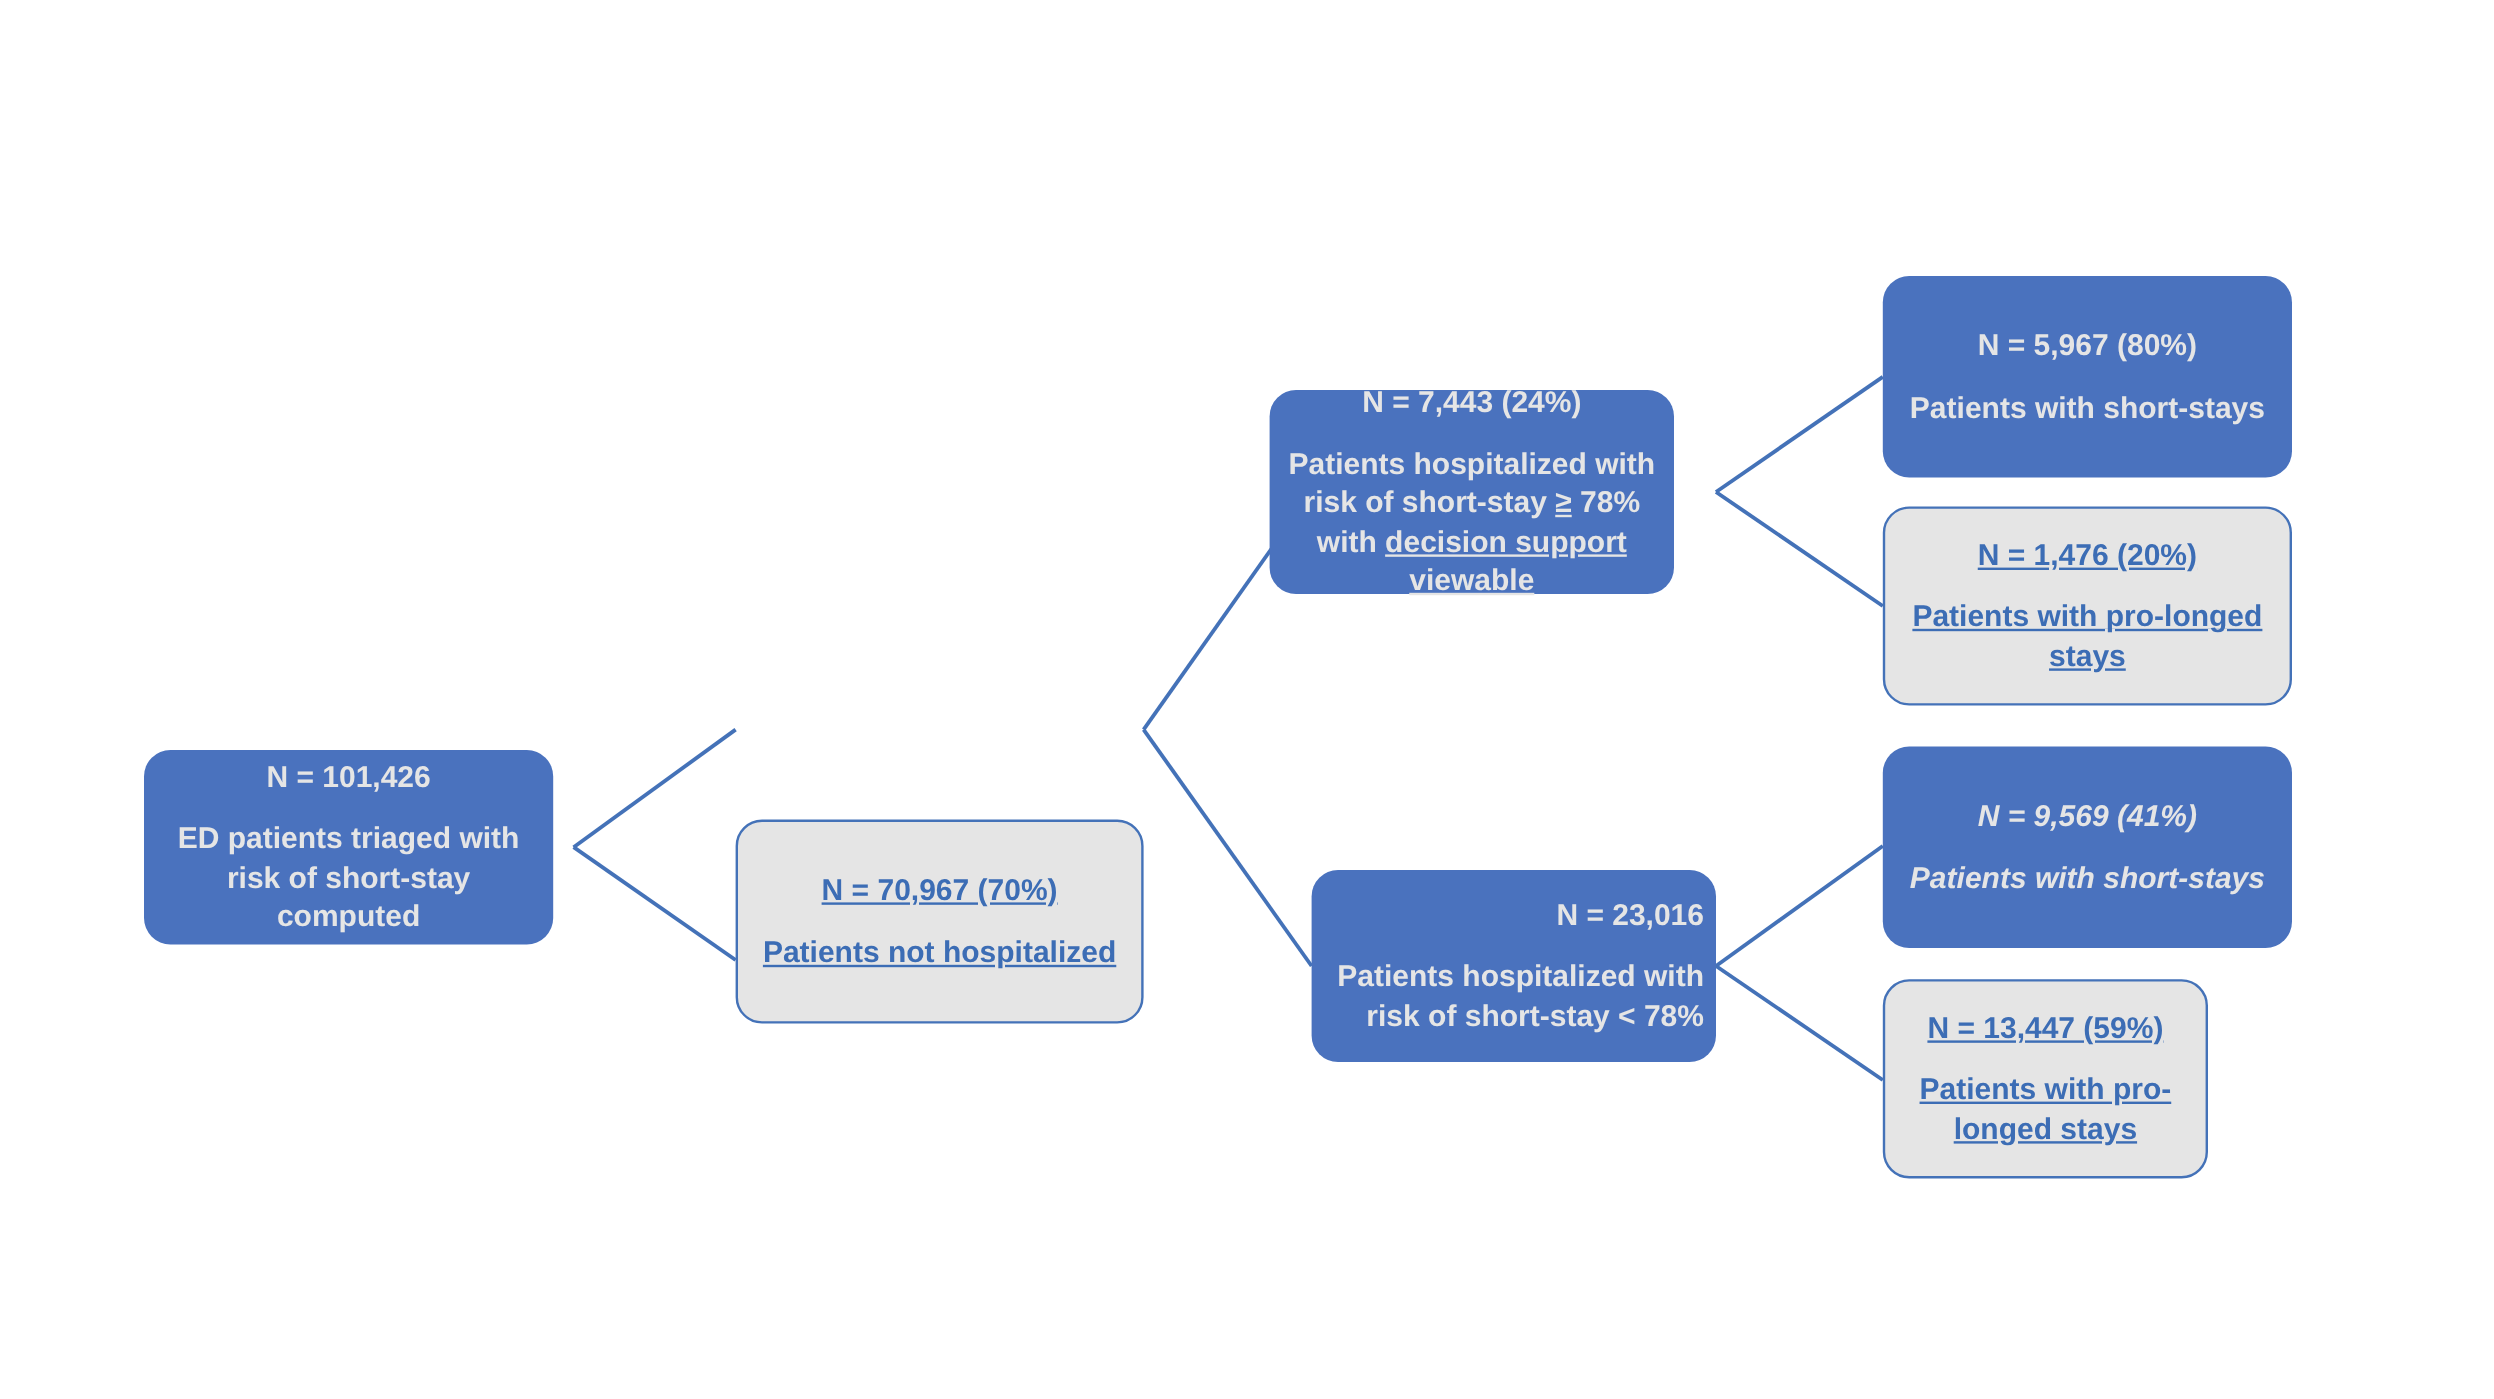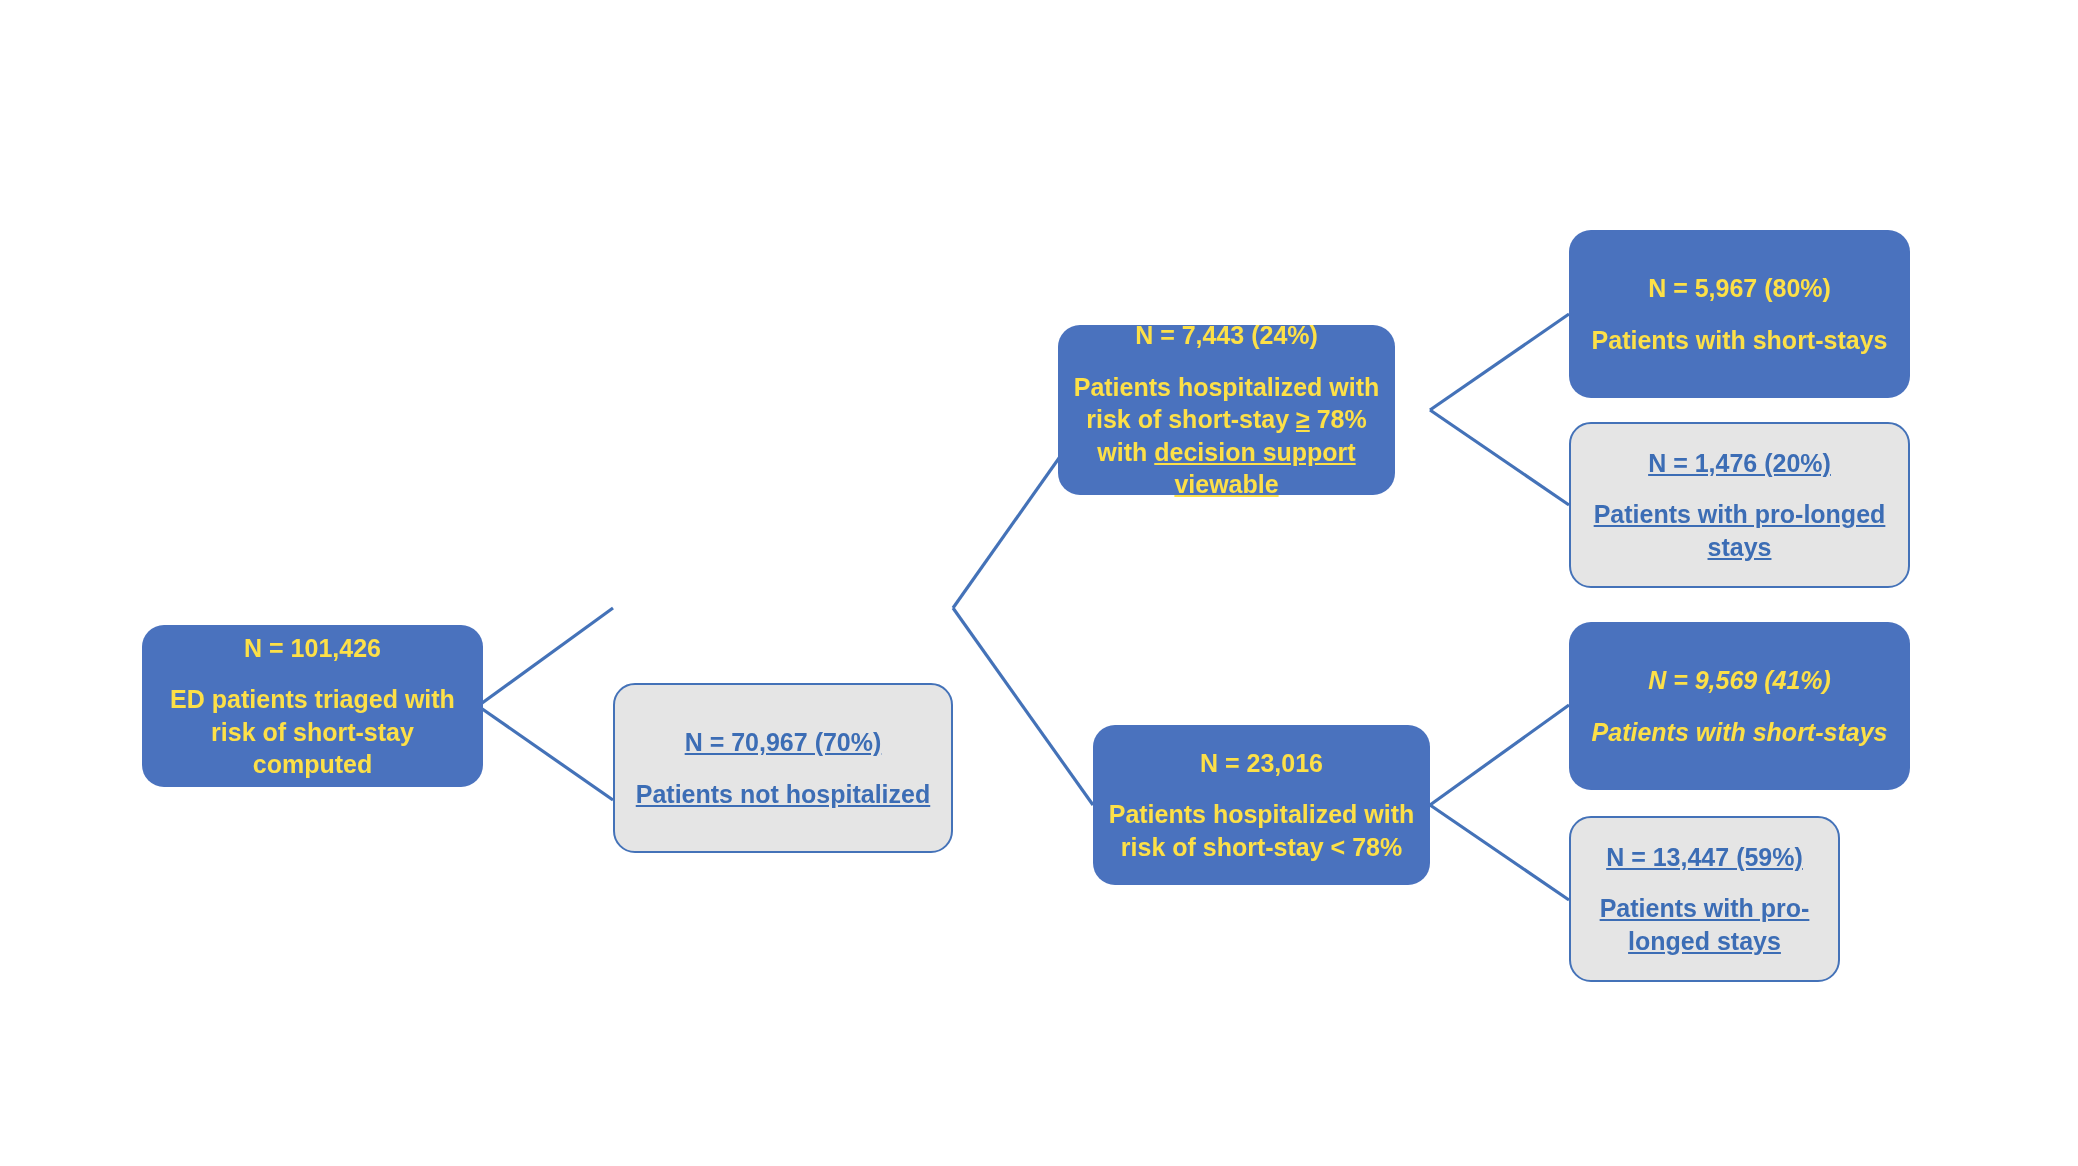--- a/index.html
+++ b/index.html
@@ -33,21 +33,21 @@
     display: flex;
     flex-direction: column;
     align-items: center;
     justify-content: center;
     text-align: center;
     padding: 6px 10px;
   }
   .node.filled {
     background: #4A72BE;
     border: none;
-    color: #fde047;
+    color: #e5e5e5;
   }
   .node.outlined {
     background: #e5e5e5;
     border: 2.5px solid #4472B8;
     color: #3C6DB5;
     text-decoration: underline;
   }
   .node .line {
     display: block;
     width: 100%;
@@ -84,37 +84,37 @@
 
     <line x1="1430" y1="410" x2="1569" y2="314" stroke="#4472B8" stroke-width="3.2"></line>
 
     <line x1="1430" y1="410" x2="1569" y2="505" stroke="#4472B8" stroke-width="3.2"></line>
 
     <line x1="1430" y1="805" x2="1569" y2="705" stroke="#4472B8" stroke-width="3.2"></line>
 
     <line x1="1430" y1="805" x2="1569" y2="900" stroke="#4472B8" stroke-width="3.2"></line>
   </svg>
 
-  <div class="node filled" style="left:142px; top:625px; width:341px; height:162px;">
+  <div class="node filled" style="left:120px; top:625px; width:341px; height:162px;">
     <span class="line count">N = 101,426</span>
     <span class="line desc">ED patients triaged with risk of short-stay computed</span>
   </div>
 
 
   <div class="node outlined" style="left:613px; top:683px; width:340px; height:170px;">
     <span class="line count">N = 70,967 (70%)</span>
     <span class="line desc">Patients not hospitalized</span>
   </div>
 
   <div class="node filled" style="left:1058px; top:325px; width:337px; height:170px;">
     <span class="line count">N = 7,443 (24%)</span>
     <span class="line desc"><span>Patients hospitalized with risk of short-stay </span><span class="u">≥</span><span> 78% with </span><span class="u">decision support viewable</span></span>
   </div>
 
-  <div class="node filled" style="left:1093px; top:725px; width:337px; height:160px;">
+  <div class="node filled" style="left:1093px; top:725px; width:337px; height:160px;text-align:right;">
     <span class="line count">N = 23,016</span>
     <span class="line desc">Patients hospitalized with risk of short-stay &lt; 78%</span>
   </div>
 
   <div class="node filled" style="left:1569px; top:230px; width:341px; height:168px;">
     <span class="line count">N = 5,967 (80%)</span>
     <span class="line desc">Patients with short-stays</span>
   </div>
 
   <div class="node outlined" style="left:1569px; top:422px; width:341px; height:166px;">

